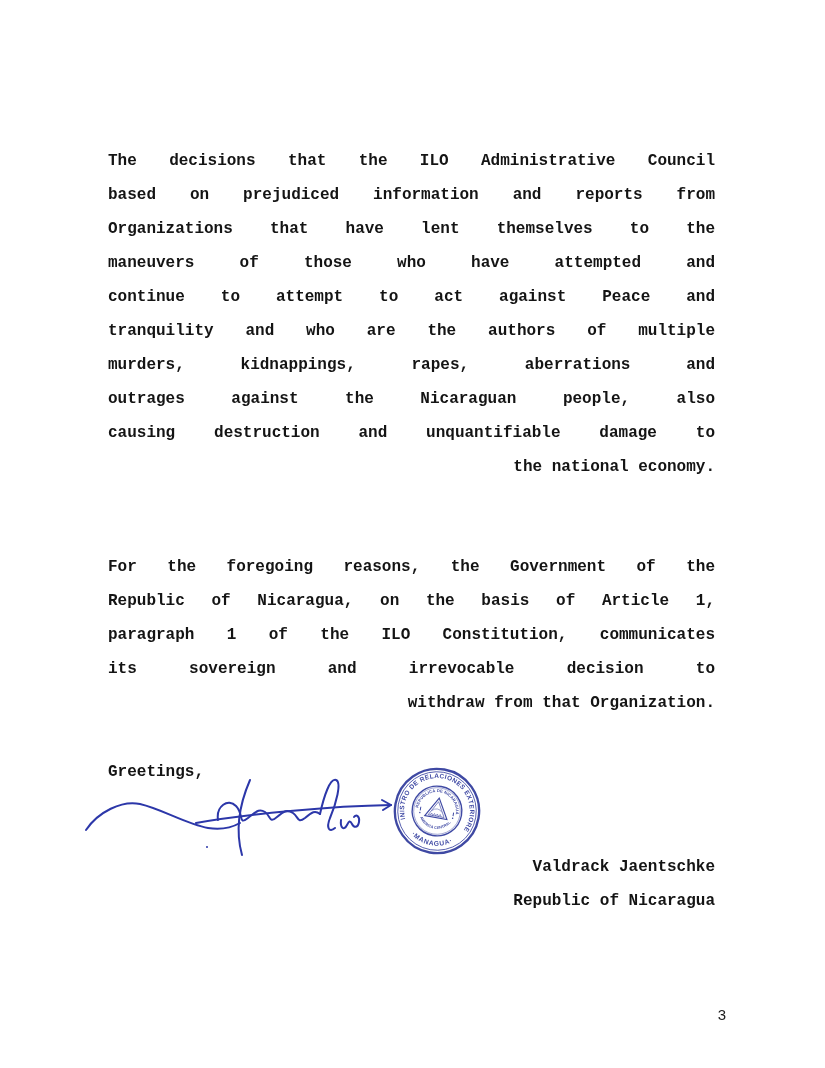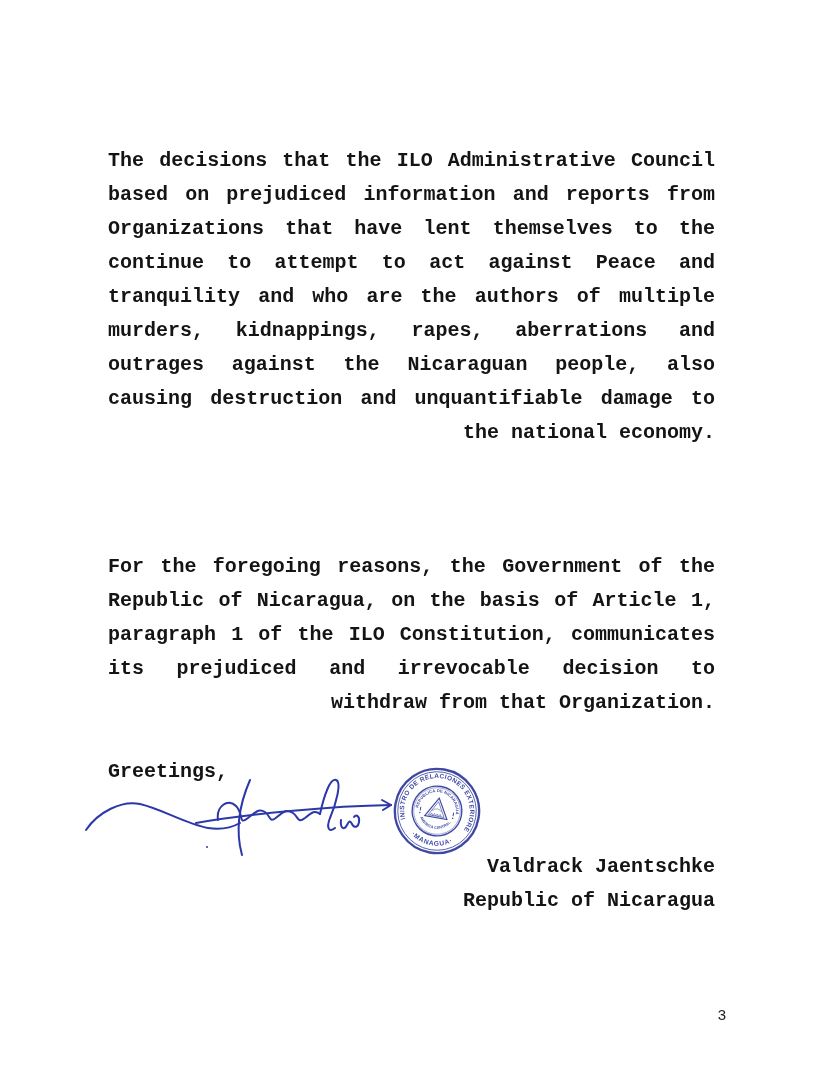--- a/index.html
+++ b/index.html
@@ -10,21 +10,21 @@
     background: #ffffff;
     overflow: hidden;
     font-family: "Liberation Mono", "DejaVu Sans Mono", monospace;
     font-weight: bold;
     color: #141414;
   }
   .textblock {
     position: absolute;
     left: 108px;
     width: 607px;
-    font-size: 20px;
+    font-size: 16px;
     line-height: 34px;
     white-space: normal;
     font-family: Liberation Mono, monospace;
   }
   .jl {  
     text-align: justify;
     text-align-last: justify;
     text-justify: inter-word;
     height: 34px;
     overflow: hidden;
@@ -55,36 +55,37 @@
 <body>
 
 <div class="page">
 
   <div class="textblock" id="para1">
     <div>
 
     <div class="jl">The decisions that the ILO Administrative Council</div>
         <div class="jl">based on prejudiced information and reports from</div>
         <div class="jl">Organizations that have lent themselves to the</div>
+        <div class="jl">maneuvers of those who have attempted and</div>
         <div class="jl">continue to attempt to act against Peace and</div>
         <div class="jl">tranquility and who are the authors of multiple</div>
         <div class="jl">murders, kidnappings, rapes, aberrations and</div>
         <div class="jl">outrages against the Nicaraguan people, also</div>
         <div class="jl">causing destruction and unquantifiable damage to</div>
       </div>
     <div class="ll">the national economy.</div>
   </div>
 
   <div class="textblock" id="para2">
     <div>
 
     <div class="jl">For the foregoing reasons, the Government of the</div>
         <div class="jl">Republic of Nicaragua, on the basis of Article 1,</div>
         <div class="jl">paragraph 1 of the ILO Constitution, communicates</div>
-        <div class="jl">its prejudiced and irrevocable decision to</div>
+        <div class="jl">its sovereign and irrevocable decision to</div>
       </div>
     <div class="ll">withdraw from that Organization.</div>
   </div>
 
   <div class="textblock" id="greeting">Greetings,</div>
 
   <svg class="sig-svg" width="330" height="100" viewBox="0 0 330 100">
     <g fill="none" stroke-width="2" stroke-linecap="round" stroke-linejoin="round" stroke="#2c37a9">
 
       <path d="M 8 62 C 20 44 44 32 62 36 C 84 41 108 56 130 60 C 142 62 153 60 162 55"></path>

